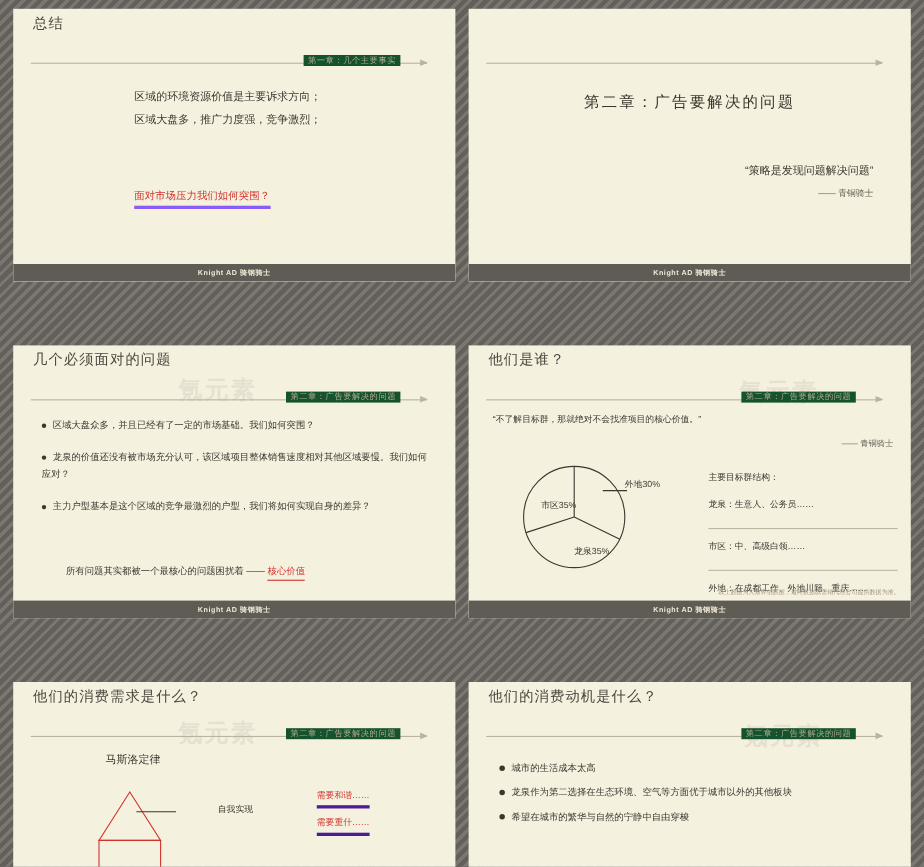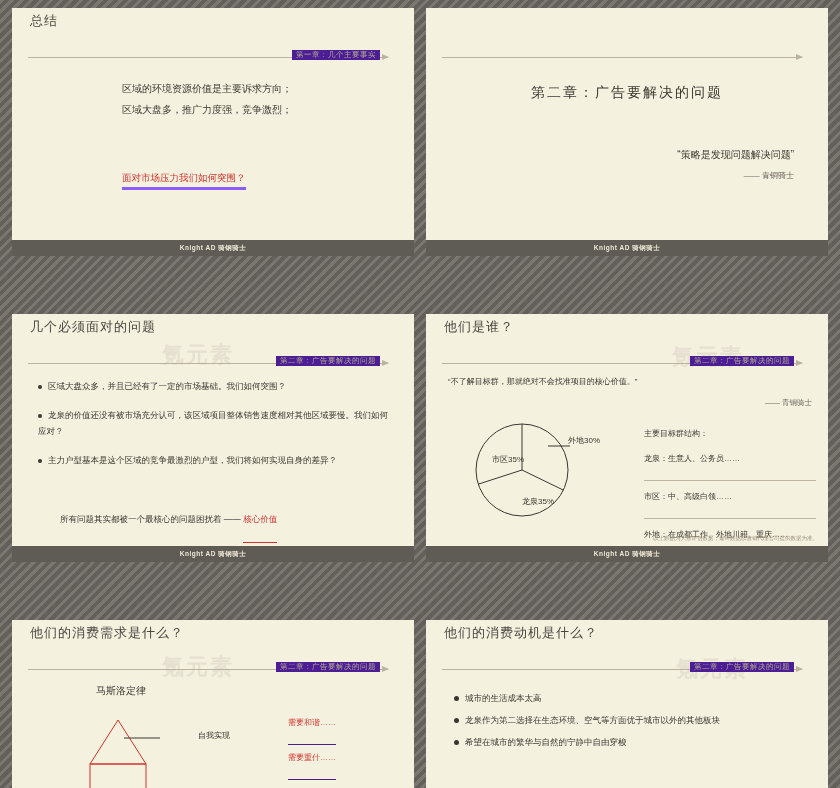--- a/index.html
+++ b/index.html
@@ -37,22 +37,22 @@
     position:absolute;left:16px;right:12px;top:42px;height:14px;
   }
   .crumbline{
     position:absolute;left:0;right:14px;top:7px;height:1px;background:#b9b3a0;
   }
   .crumbline:after{
     content:"";position:absolute;right:-1px;top:-3px;
     border-left:7px solid #b9b3a0;border-top:3.5px solid transparent;border-bottom:3.5px solid transparent;
   }
   .crumbtxt{
-    position:absolute;right:22px;top:0px;
-    font-size:7.5px;color:#b0a88f;background:#4c1d95;padding:0 4px;
+    position:absolute;right:38px;top:0px;
+    font-size:7.5px;color:#b0a88f;background:#14532d;padding:0 4px;
     letter-spacing:.5px;
   }
   .bullet-dot{
     display:inline-block;width:4px;height:4px;border-radius:50%;
     background:#3b372f;vertical-align:middle;margin-right:6px;
   }
   .bullet-dot.big{width:5px;height:5px;}
   .footer{
     position:absolute;left:0;right:0;bottom:0;height:16px;
     background:#5f5b55;color:#efe9d6;
@@ -96,21 +96,21 @@
     position:absolute;left:26px;right:18px;top:64px;
     font-size:8.5px;color:#3b372f;line-height:16px;
   }
   .s3 .qlist li{margin-bottom:13px;list-style:none;}
   .s3 .qlist ul{margin:0;padding:0;}
   .s3 .concl{
     position:absolute;left:48px;top:200px;
     font-size:8.5px;color:#3b372f;
   }
   .s3 .concl .dash{color:#3b372f;}
-  .s3 .concl .key{color:#d2322d;border-bottom:1px solid #d2322d;padding-bottom:18px;}
+  .s3 .concl .key{color:#d2322d;border-bottom:1px solid #d2322d;padding-bottom:3px;}
 
   
   .s4 .q{
     position:absolute;left:22px;right:16px;top:62px;
     font-size:8px;color:#3b372f;
   }
   .s4 .sig{
     position:absolute;right:16px;top:84px;font-size:7.5px;color:#6b6558;
   }
   .s4 .rightbox{
@@ -125,21 +125,21 @@
   }
   .piewrap{position:absolute;left:24px;top:98px;width:180px;height:120px;}
 
   
   .s5 .sub{
     position:absolute;left:84px;top:64px;font-size:10px;color:#3b372f;
   }
   .s5 .needs{
     position:absolute;left:276px;top:94px;font-size:8px;line-height:17px;color:#d2322d;
   }
-  .s5 .needs div{border-bottom:1px solid #4c1d95;display:inline-block;padding-bottom:13px;margin-bottom:4px;}
+  .s5 .needs div{border-bottom:3px solid #4c1d95;display:inline-block;padding-bottom:1px;margin-bottom:4px;}
   .s5 .selfact{
     position:absolute;left:186px;top:110px;font-size:8px;color:#3b372f;
   }
 
   
   .s6 .mlist{
     position:absolute;left:28px;right:14px;top:69px;
     font-size:8.5px;color:#3b372f;line-height:19px;
   }
   .s6 .mlist li{list-style:none;margin-bottom:3px;}

